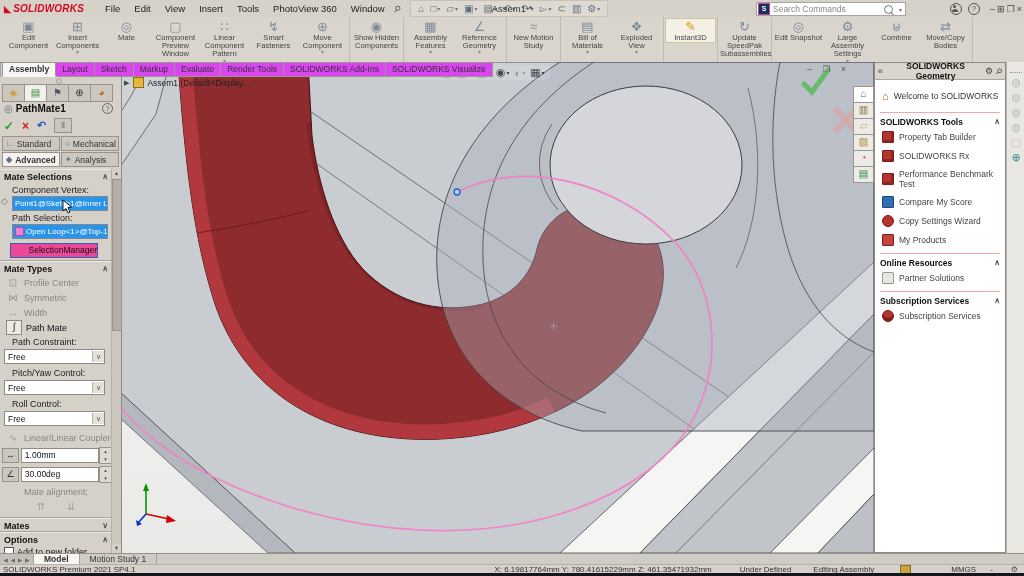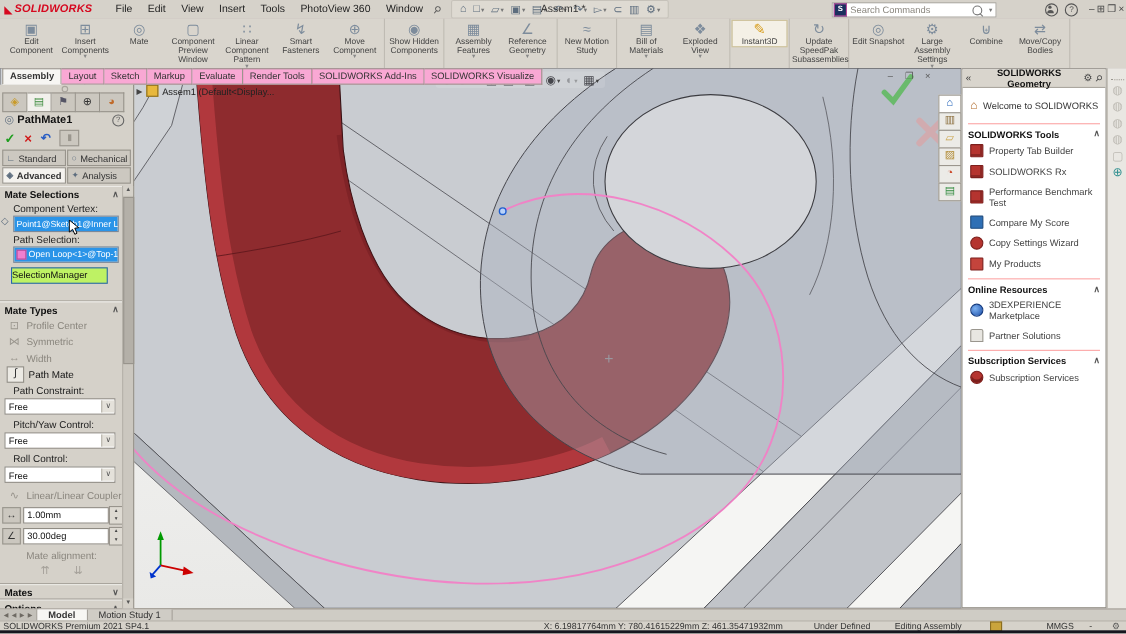--- a/index.html
+++ b/index.html
@@ -38,21 +38,21 @@
   #ribbon{position:absolute;top:17px;left:0;width:1024px;height:45px;background:#d9d5cd;
           border-bottom:1px solid #a39f97;display:flex;align-items:flex-start;padding-left:2px}
   .rb-group{display:flex;align-items:flex-start;border-right:1px solid #bfbbb3;padding:2px 2px;height:41px}
   .rb-btn{width:49px;text-align:center;font-size:7.6px;line-height:8.2px;color:#444;padding-top:1px}
   .rb-btn .g{display:block;font-size:13px;line-height:14px;color:#7d8c9c;height:14px}
   .rb-btn .caret{display:block;font-size:6px;color:#888;line-height:5px}
   .rb-btn.active{background:#f4f0e6;outline:1px solid #cfc39a}
   .rb-btn.active .g{color:#d79b18}
   
   #cmdtabs{position:absolute;top:62px;left:2px;display:inline-flex;z-index:30}
-  .ct{font-size:8.5px;padding:1px 6px 2px;background:#f9a8d4;border:1px solid #9b968e;border-left:none;color:#333}
+  .ct{font-size:8.5px;padding:1px 6px 2px;background:#d946ef;border:1px solid #9b968e;border-left:none;color:#333}
   .ct:first-child{border-left:1px solid #9b968e}
   .ct.active{background:#f7f6f3;font-weight:bold;border-bottom-color:#f7f6f3}
   
   #viewport{position:absolute;top:62px;left:0;width:874px;height:491px;overflow:hidden}
   #flyout-tree{position:absolute;top:15px;left:124px;display:flex;align-items:center;font-size:8.5px;color:#222;z-index:25}
   #flyout-tree .arr{color:#444;font-size:7px;margin-right:4px}
   #flyout-tree .cube{width:9px;height:9px;background:#e8b83c;border:1px solid #8a6d1f;margin-right:3px}
   #headsup{position:absolute;top:3px;left:396px;display:flex;align-items:center;z-index:25;
            background:rgba(255,255,255,0.12);border-radius:3px;padding:0 3px;height:15px}
   .hu{display:flex;align-items:center;margin:0 2.5px;color:#2e2e34;font-size:11px;opacity:.85}
@@ -89,22 +89,22 @@
   .sec-h{display:flex;font-weight:bold;font-size:9px;padding:2px 4px 1px;color:#111;
          border-top:1px solid #eceae6;box-shadow:0 -1px 0 #a9a59d}
   .sec-h .chev{margin-left:auto;color:#555;font-size:8px}
   .pm-label{padding:2px 0 1px 12px;color:#222}
   .pm-label.dim{color:#8a867e}
   .selbox{margin-left:12px;width:94px;height:13px;background:#fff;border:1px solid #7a8899;overflow:hidden}
   .selrow{height:13px;background:#2a94e8;color:#fff;font-size:8px;line-height:13px;padding-left:2px;
           white-space:nowrap;display:flex;align-items:center}
   .chip{width:7px;height:7px;background:#ef7fd0;border:1px solid #b44a9a;margin-right:2px;flex:0 0 auto}
   .sel-icon{position:absolute;left:1px;font-size:9px;color:#5d6d7e}
-  #selmgr{margin:4px 0 16px 10px;width:86px;height:13px;background:#bef264;border:1px solid #2a64b0;
-          font-size:8.5px;text-align:left;line-height:12px;color:#111}
+  #selmgr{margin:4px 0 3px 10px;width:86px;height:13px;background:#ec4899;border:1px solid #2a64b0;
+          font-size:8.5px;text-align:right;line-height:12px;color:#111}
   .mt-row{display:flex;align-items:center;height:15px;padding-left:6px;color:#8a867e}
   .mt-row .mg{width:14px;font-size:10px;text-align:center;margin-right:4px;color:#9a968e}
   .mt-row.on{color:#111}
   .mt-row.on .mg{color:#333;background:#eceae4;border:1px solid #8f8b83;height:13px;line-height:12px}
   .drop{margin:1px 0 2px 4px;width:96px;height:13px;background:#fff;border:1px solid #8f8b83;
         display:flex;align-items:center;font-size:8.5px;padding-left:3px;color:#111}
   .drop .da{margin-left:auto;width:11px;height:11px;color:#555;font-size:7px;text-align:center;
         line-height:11px;background:#e4e1da;border-left:1px solid #b5b1a9}
   .num-row{display:flex;align-items:center;margin:2px 0 2px 2px}
   .num-ic{width:15px;height:13px;background:#cbc7bf;border:1px solid #98948c;text-align:center;
@@ -615,24 +615,20 @@
             <span class="tp-ic red-box"></span>
             <span>My Products</span>
           </div>
         </div>
         <div class="tp-sec">
           <div class="tp-sec-h">
             <span>Online Resources</span>
             <span class="chev">∧</span>
           </div>
           <div class="tp-item">
-            <span class="tp-ic globe"></span>
-            <span>3DEXPERIENCE Marketplace</span>
-          </div>
-          <div class="tp-item">
             <span class="tp-ic handshake"></span>
             <span>Partner Solutions</span>
           </div>
         </div>
         <div class="tp-sec">
           <div class="tp-sec-h">
             <span>Subscription Services</span>
             <span class="chev">∧</span>
           </div>
           <div class="tp-item">

